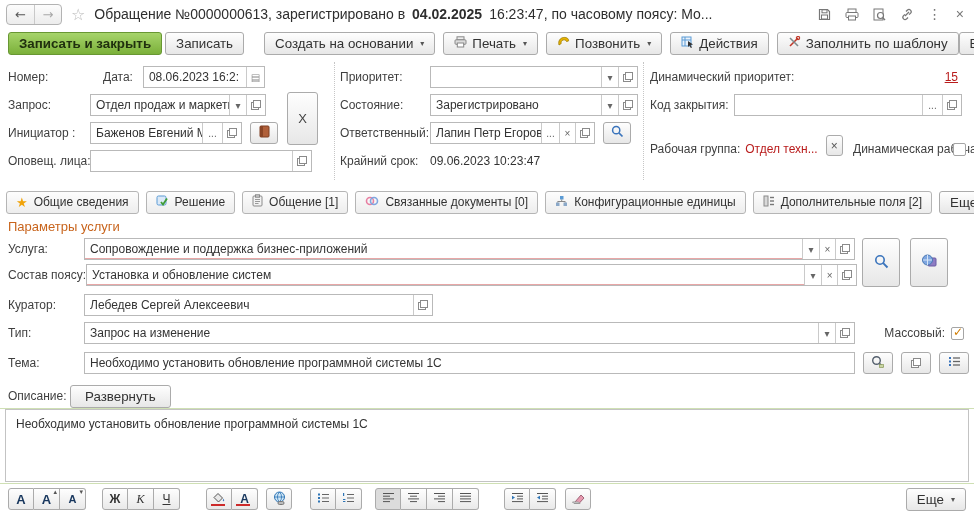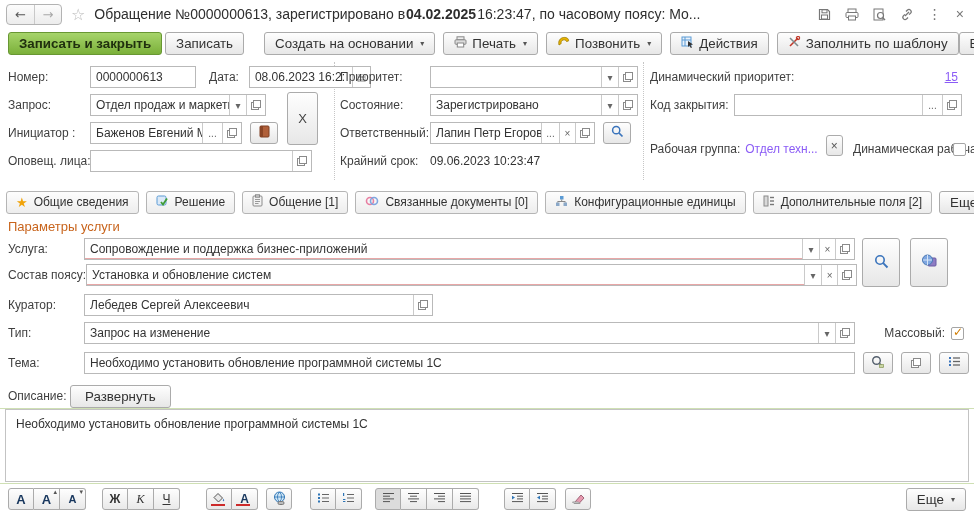--- a/index.html
+++ b/index.html
@@ -5,21 +5,21 @@
 *{margin:0;padding:0;box-sizing:border-box}
 html,body{width:974px;height:516px;overflow:hidden}
 body{font-family:"Liberation Sans",sans-serif;font-size:12px;color:#333;background:#fff;position:relative}
 .glyph{font-family:"DejaVu Sans",sans-serif}
 
 .titlebar{position:absolute;top:0;left:0;right:0;height:28px;display:flex;align-items:center;padding:0 10px 0 6px;gap:9px}
 .navgrp{display:flex;border:1px solid #b3b3b3;border-radius:4px;overflow:hidden;height:21px;background:linear-gradient(#fcfcfc,#ececec)}
 .navbtn{width:27px;display:flex;align-items:center;justify-content:center;color:#555;font-size:13px}
 .navbtn.fwd{border-left:1px solid #c9c9c9;color:#a9a9a9}
 .star{color:#bcbcbc;font-size:16px}
-.title{font-size:14px;color:#2e2e2e;white-space:nowrap;overflow:hidden;display:flex;gap:1px;align-items:baseline}
+.title{font-size:14px;color:#2e2e2e;white-space:nowrap;overflow:hidden;display:flex;gap:7px;align-items:baseline}
 .title .bold{font-weight:bold}
 .winicons{margin-left:auto;display:flex;align-items:center;gap:14px;color:#777}
 .winicons svg{display:block}
 .wtxt{font-size:14px;color:#777;line-height:1}
 
 .cmdbar{position:absolute;top:28px;left:0;right:0;height:30px;display:flex;align-items:center;padding:0 8px}
 .btn{display:inline-flex;align-items:center;justify-content:center;gap:5px;height:23px;padding:0 10px;border:1px solid #ababab;border-radius:3px;background:linear-gradient(#fefefe,#e7e7e7);color:#333;white-space:nowrap;cursor:default}
 .btn .carat{font-size:8px;color:#555;margin-left:2px}
 .btn-primary{background:linear-gradient(#a6d46a,#7bb03a);border-color:#689733;font-weight:bold;color:#20300e}
 
@@ -29,21 +29,21 @@
 .lbl{color:#3f3f3f;white-space:nowrap}
 .b{font-weight:normal}
 .fld{display:flex;align-items:stretch;height:22px;border:1px solid #b9b9b9;background:#fff}
 .fld .val{display:flex;align-items:center;padding:0 5px;white-space:nowrap;overflow:hidden;flex:1;border-bottom:1px solid transparent}
 .fld.req .val{border-bottom-color:#e8a7a7}
 .seg{display:flex;align-items:center;justify-content:center;border-left:1px solid #cacaca;color:#666;font-size:10px}
 .iopen{position:relative;width:10px;height:10px;display:inline-block}
 .iopen::before{content:"";position:absolute;left:0;bottom:0;width:6px;height:6px;border:1px solid #8a8a8a;background:#fff}
 .iopen::after{content:"";position:absolute;right:0;top:0;width:6px;height:6px;border:1px solid #8a8a8a;background:#fff}
 .sqbtn{display:flex;align-items:center;justify-content:center;border:1px solid #ababab;border-radius:3px;background:linear-gradient(#fefefe,#e7e7e7)}
-.lnk{color:#8b5cf6;white-space:nowrap}
+.lnk{color:#b91c1c;white-space:nowrap}
 .u{text-decoration:underline}
 .cb{width:13px;height:13px;border:1px solid #a5a5a5;border-radius:2px;background:#fff;position:relative;flex:0 0 13px}
 .cb.on::after{content:"✓";font-family:"DejaVu Sans",sans-serif;position:absolute;left:1px;top:-3px;color:#d07c00;font-weight:bold;font-size:12px}
 
 .tabsrow{position:absolute;top:190px;left:6px;right:0;height:24px;display:flex;gap:7px;align-items:center}
 .tab{display:inline-flex;align-items:center;gap:6px;height:23px;padding:0 9px;border:1px solid #b5b5b5;border-radius:3px;background:linear-gradient(#fdfdfd,#ededed);white-space:nowrap}
 
 .sectitle{position:absolute;top:219px;left:8px;color:#c8641c;font-size:13px}
 .prow{position:absolute;left:8px;right:0;display:flex;align-items:center;height:22px}
 .plbl{flex:0 0 76px}
@@ -162,23 +162,20 @@
     </button>
 
 </div>
 
 <div class="headform">
   <div class="vsep" style="left:334px"></div>
   <div class="vsep" style="left:643px"></div>
 
   <div class="frow" style="left:8px;top:8px">
     <span class="lbl" style="width:82px">Номер:</span>
-    <div class="fld" style="width:106px">
-        <span class="val">0000000613</span>
-      </div>
     <span class="lbl" style="margin-left:13px">Дата:</span>
     <div class="fld" style="width:122px;margin-left:10px">
       <span class="val">08.06.2023 16:2:</span>
       <span class="seg glyph" style="width:18px;color:#8a8a8a">▤</span>
     </div>
   </div>
 
   <div class="frow" style="left:340px;top:8px">
     <span class="lbl b" style="width:90px">Приоритет:</span>
     <div class="fld" style="width:208px">

